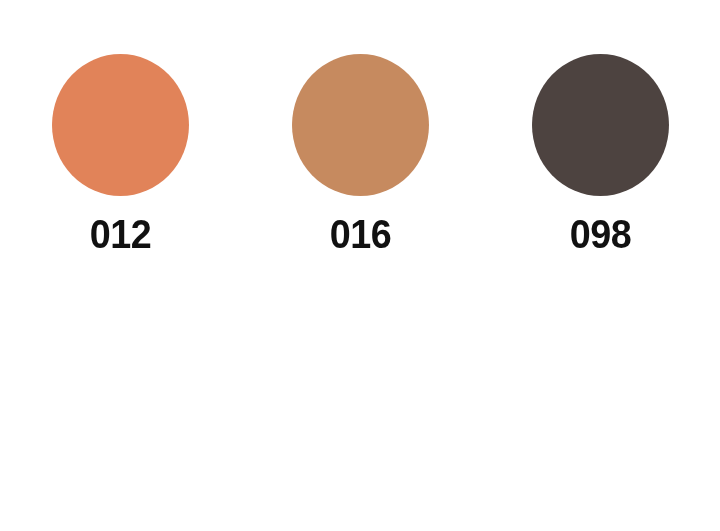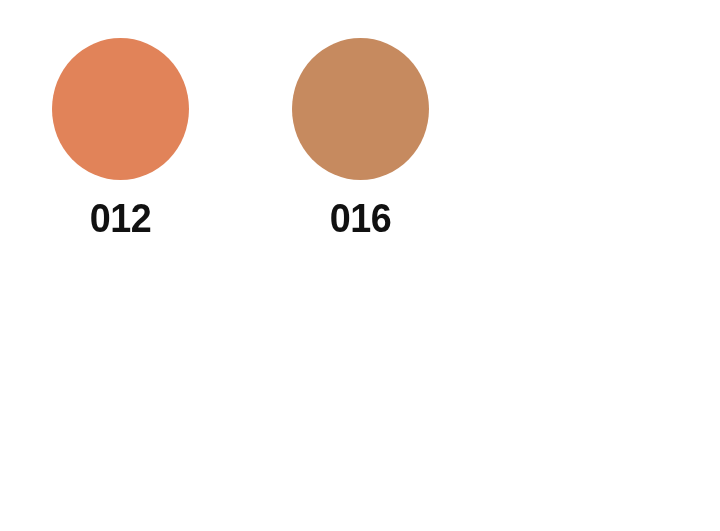--- a/index.html
+++ b/index.html
@@ -28,21 +28,21 @@
     justify-items: center;
   }
   .swatch-cell {
     display: flex;
     flex-direction: column;
     align-items: center;
     justify-content: flex-start;
     width: 100%;
     height: 100%;
     box-sizing: border-box;
-    padding-top: 38px;
+    padding-top: 54px;
   }
   .swatch-dot {
     width: 137px;
     height: 142px;
     border-radius: 50%;
     background: #ffffff;
     box-sizing: border-box;
     flex: none;
   }
   .swatch-dot.outlined {
@@ -73,16 +73,20 @@
       <div class="swatch-label">012</div>
     </div>
 
     <div class="swatch-cell">
       <div class="swatch-dot" style="background: rgb(198, 138, 95);"></div>
       <div class="swatch-label">016</div>
     </div>
 
 
 
+    <div class="swatch-cell">
+      <div class="swatch-dot" style="background: rgb(77, 67, 64);"></div>
+      <div class="swatch-label">098</div>
+    </div>
 
 
   </div>
 </div>
 
 </body></html>

